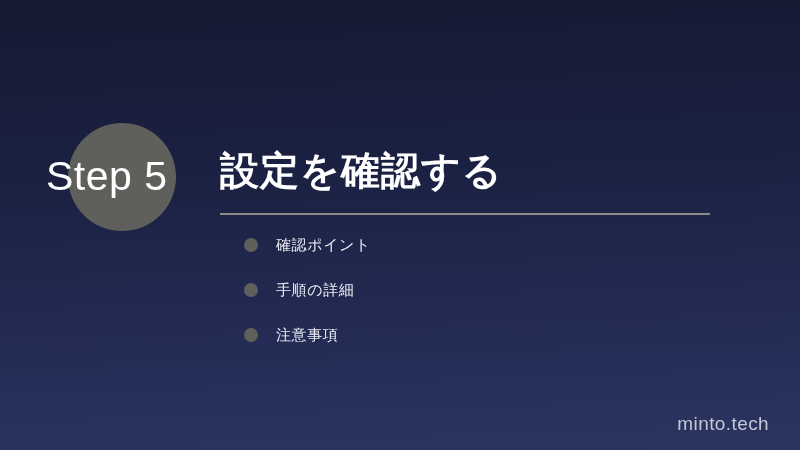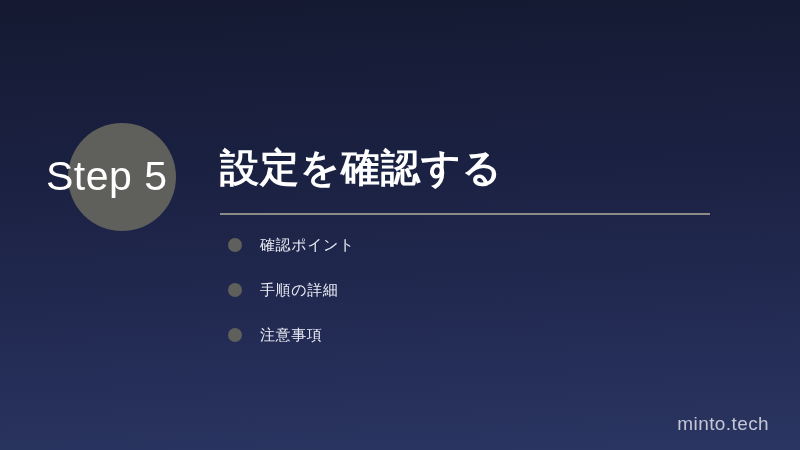--- a/index.html
+++ b/index.html
@@ -53,33 +53,32 @@
   }
 
   #title {
     color: #ffffff;
     font-size: 39px;
     font-weight: 700;
     line-height: 50px;
     letter-spacing: 1px;
     white-space: nowrap;
     margin: 0;
-    font-family: Liberation Mono, monospace;
   }
 
   #divider {
     margin-top: 17px;
     width: 490px;
     height: 2px;
     background: #8b8b88;
   }
 
   #bullet-list {
     list-style: none;
-    margin: 0;
+    margin: 16px;
     padding: 0;
     margin-top: 18px;
   }
   .bullet-item {
     display: flex;
     align-items: center;
     height: 24px;
     margin-bottom: 21px;
   }
   .bullet-dot {

